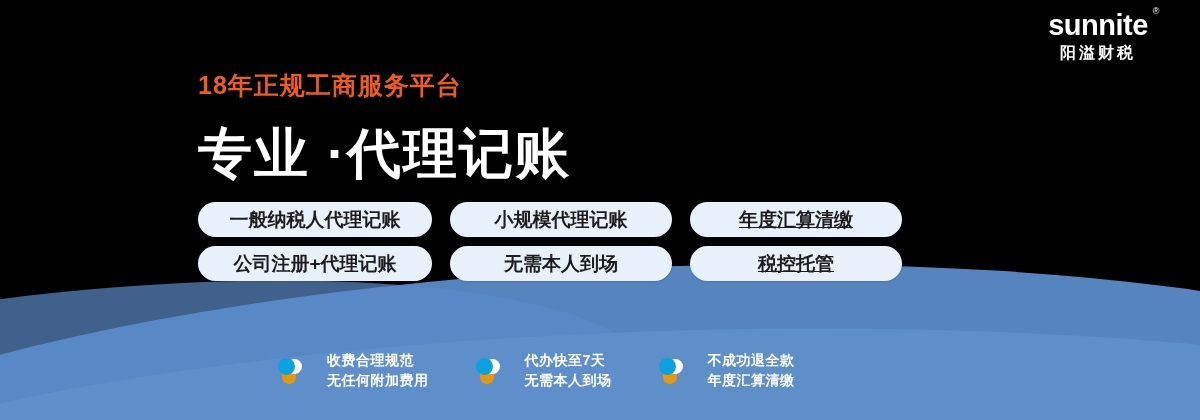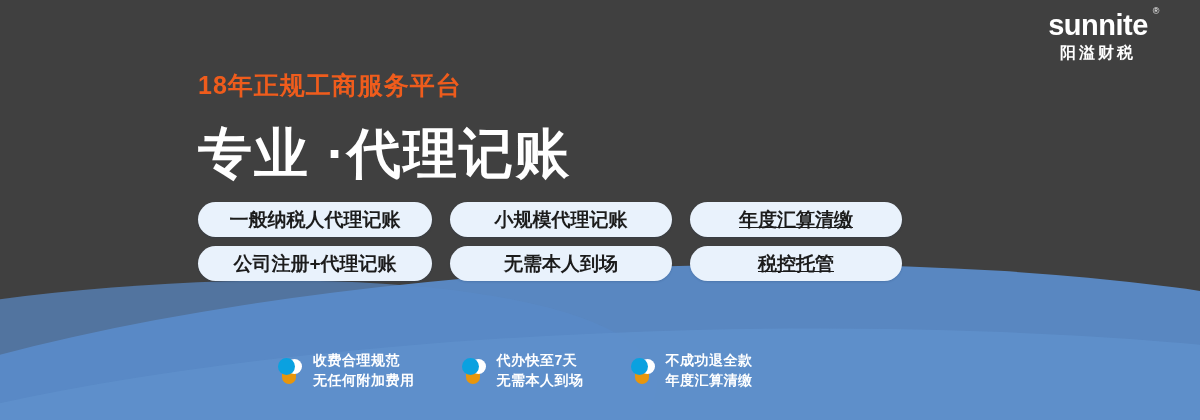--- a/index.html
+++ b/index.html
@@ -5,21 +5,21 @@
 <style>
   * { margin:0; padding:0; box-sizing:border-box; }
   html, body {
     width:1200px; height:420px;
     font-family:"Liberation Sans","DejaVu Sans",sans-serif;
     overflow:hidden;
   }
   .banner {
     position:relative;
     width:1200px; height:420px;
-    background:#404040;
+    background:#000000;
     overflow:hidden;
   }
 
   
   .bg-wave-a {
     position:absolute;
     left:-360px; top:268px;
     width:1980px; height:420px;
     background:#5b8bc8;
     border-radius:50% 50% 0 0 / 62% 62% 0 0;
@@ -139,21 +139,21 @@
   .features {
     position:absolute;
     left:276px; top:350px;
     display:flex;
     align-items:flex-start;
     gap:45px;
   }
   .feature {
     display:flex;
     align-items:center;
-    gap:9px;
+    gap:23px;
   }
   .feat-icon {
     position:relative;
     width:28px; height:30px;
     flex:none;
   }
   .feat-icon .drop {
     position:absolute;
     left:6px; top:12px;
     width:14px; height:17px;

